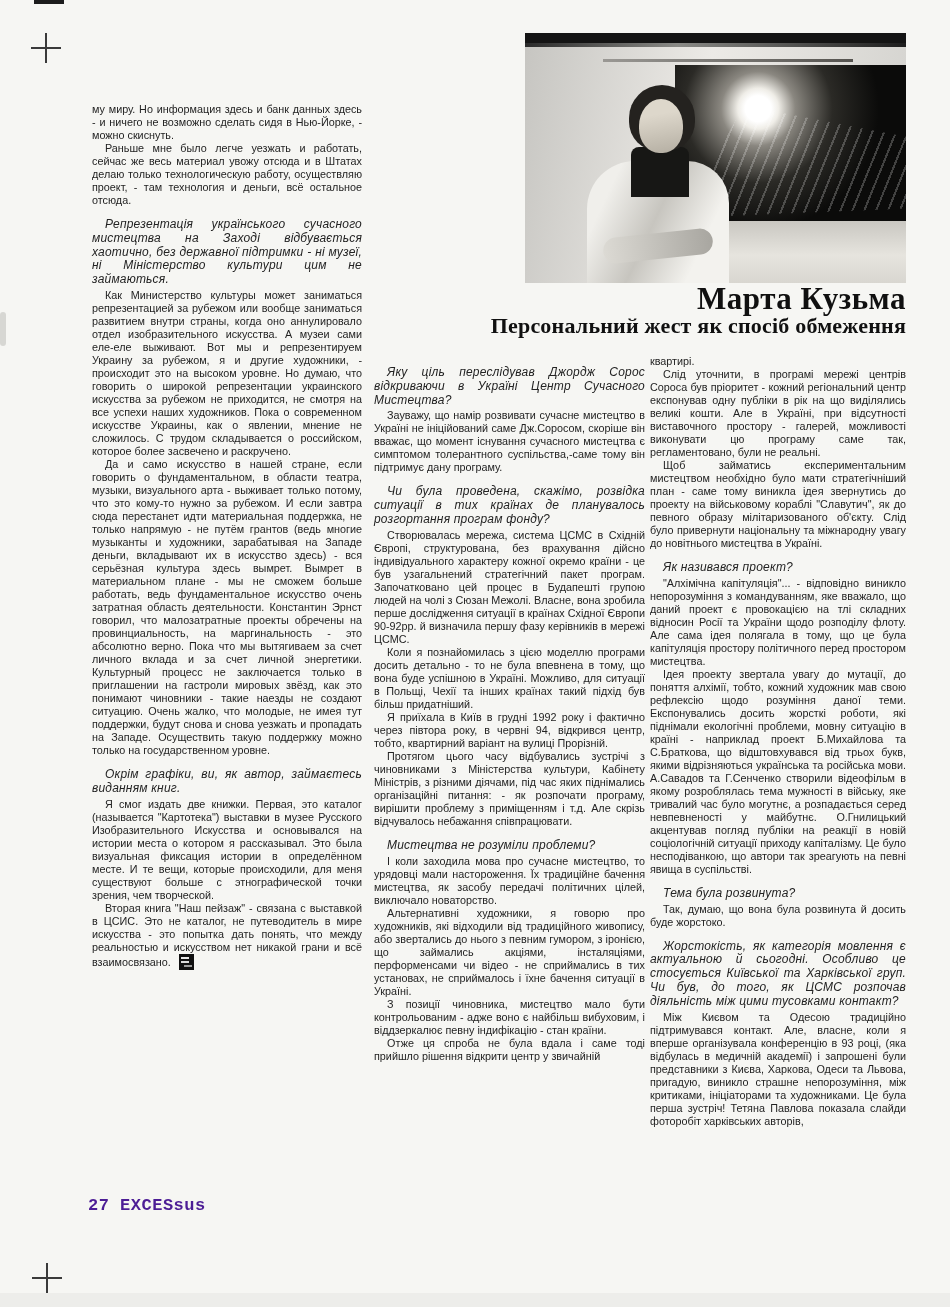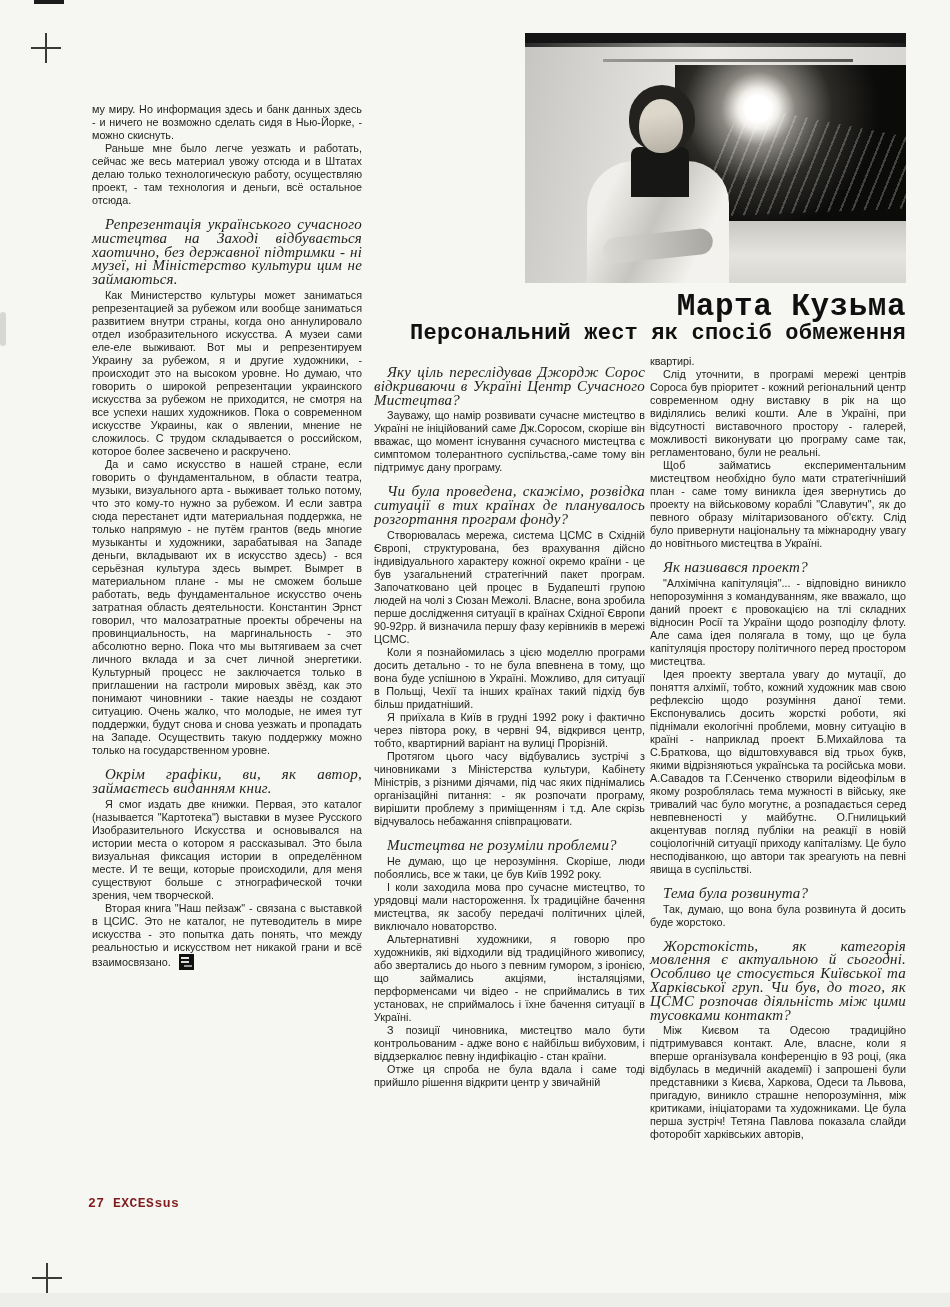--- a/index.html
+++ b/index.html
@@ -38,40 +38,40 @@
   .figure{position:absolute;left:62px;top:52px;width:142px;height:198px;}
   .figure .hair{position:absolute;left:42px;top:0;width:66px;height:66px;background:#24221f;border-radius:52% 52% 46% 46%;}
   .figure .face{position:absolute;left:52px;top:14px;width:44px;height:54px;
          background:linear-gradient(170deg,#ddd7cb 30%,#b4aea2);border-radius:50% 50% 46% 46%;}
   .figure .shirt{position:absolute;left:44px;top:62px;width:58px;height:50px;background:#171715;border-radius:8px 8px 0 0;}
   .figure .jacket{position:absolute;left:0;top:76px;width:142px;height:122px;
          background:linear-gradient(115deg,#f0efeb 18%,#c7c5bf 48%,#f3f2ee 78%);border-radius:48px 42px 0 0;}
   .figure .arms{position:absolute;left:16px;top:148px;width:110px;height:26px;transform:rotate(-6deg);
          background:linear-gradient(90deg,#dcdad4,#a8a6a0);border-radius:13px;}
   
-  .titleblock{position:absolute;right:44px;top:292px;text-align:right;color:var(--title-ink);
-         font-family:Liberation Mono, monospace;font-weight:bold;}
+  .titleblock{position:absolute;right:44px;top:284px;text-align:right;color:var(--title-ink);
+         font-family:Liberation Serif, serif;font-weight:bold;}
   .titleblock .t1{font-size:31px;line-height:30px;letter-spacing:.5px;white-space:nowrap;}
   .titleblock .t2{font-size:22px;line-height:22px;letter-spacing:.2px;white-space:nowrap;margin-top:1px;}
   
   .col{position:absolute;color:var(--ink);text-align:justify;}
   .col p{font-size:10.8px;line-height:13px;text-indent:13px;}
   .col p.p0{text-indent:0;}
-  .col p.q{font-family:Liberation Serif, serif;font-style:italic;font-size:15px;line-height:13.8px;
+  .col p.q{font-family:Liberation Sans, sans-serif;font-style:italic;font-size:12px;line-height:13.8px;
            margin:11px 0 2px;letter-spacing:.2px;}
   .col-left{left:92px;top:103px;width:270px;}
   .col-mid{left:374px;top:355px;width:271px;}
   .col-right{left:650px;top:355px;width:256px;}
   .endmark{display:inline-block;width:15px;height:16px;background:#101010;margin-left:8px;
            vertical-align:-4px;position:relative;}
   .endmark::after{content:"";position:absolute;left:2px;top:3px;width:8px;height:2px;background:#e8e8e8;
            box-shadow:0 4px 0 #dcdcdc, 3px 8px 0 #9a9a9a;}
   
   .pagenum{position:absolute;left:88px;top:1196px;font-family:"Liberation Mono",monospace;
-           font-weight:bold;font-size:13px;letter-spacing:.5px;color:#7f1d1d;}
+           font-weight:bold;font-size:17px;letter-spacing:.5px;color:#4c1d95;}
 </style>
 </head>
 <body>
 
 <div class="page">
 
   <div class="top-edge-mark"></div>
   <div class="left-smudge"></div>
   <div class="crop tl"></div>
   <div class="crop bl"></div>
@@ -109,29 +109,28 @@
     </div>
   <div class="col col-mid">
       <p class="q">Яку ціль переслідував Джордж Сорос відкриваючи в Україні Центр Сучасного Мистецтва?</p>
       <p class="p">Зауважу, що намір розвивати сучасне мистецтво в Україні не ініційований саме Дж.Соросом, скоріше він вважає, що момент існування сучасного мистецтва є симптомом толерантного суспільства,-саме тому він підтримує дану програму.</p>
       <p class="q">Чи була проведена, скажімо, розвідка ситуації в тих країнах де планувалось розгортання програм фонду?</p>
       <p class="p">Створювалась мережа, система ЦСМС в Східній Європі, структурована, без врахування дійсно індивідуального характеру кожної окремо країни - це був узагальнений стратегічний пакет програм. Започатковано цей процес в Будапешті групою людей на чолі з Сюзан Межолі. Власне, вона зробила перше дослідження ситуації в країнах Східної Європи 90-92рр. й визначила першу фазу керівників в мережі ЦСМС.</p>
       <p class="p">Коли я познайомилась з цією моделлю програми досить детально - то не була впевнена в тому, що вона буде успішною в Україні. Можливо, для ситуації в Польщі, Чехії та інших країнах такий підхід був більш придатніший.</p>
       <p class="p">Я приїхала в Київ в грудні 1992 року і фактично через півтора року, в червні 94, відкрився центр, тобто, квартирний варіант на вулиці Прорізній.</p>
       <p class="p">Протягом цього часу відбувались зустрічі з чиновниками з Міністерства культури, Кабінету Міністрів, з різними діячами, під час яких піднімались організаційні питання: - як розпочати програму, вирішити проблему з приміщенням і т.д. Але скрізь відчувалось небажання співпрацювати.</p>
       <p class="q">Мистецтва не розуміли проблеми?</p>
-      <p class="p">Не думаю, що це нерозуміння. Скоріше, люди побоялись, все ж таки, це був Київ 1992 року.</p>
       <p class="p">І коли заходила мова про сучасне мистецтво, то урядовці мали настороження. Їх традиційне бачення мистецтва, як засобу передачі політичних цілей, виключало новаторство.</p>
       <p class="p">Альтернативні художники, я говорю про художників, які відходили від традиційного живопису, або звертались до нього з певним гумором, з іронією, що займались акціями, інсталяціями, перформенсами чи відео - не сприймались в тих установах, не сприймалось і їхне бачення ситуації в Україні.</p>
       <p class="p">З позиції чиновника, мистецтво мало бути контрольованим - адже воно є найбільш вибуховим, і віддзеркалює певну індифікацію - стан країни.</p>
       <p class="p">Отже ця спроба не була вдала і саме тоді прийшло рішення відкрити центр у звичайній</p>
     </div>
   <div class="col col-right">
       <p class="p0">квартирі.</p>
-      <p class="p">Слід уточнити, в програмі мережі центрів Сороса був пріоритет - кожний регіональний центр современном одну виставку в рік на що виділялись великі кошти. Але в Україні, при відсутності виставочного простору - галерей, можливості виконувати цю програму саме так, регламентовано, були не реальні.</p>
+      <p class="p">Слід уточнити, в програмі мережі центрів Сороса був пріоритет - кожний регіональний центр експонував одну публіки в рік на що виділялись великі кошти. Але в Україні, при відсутності виставочного простору - галерей, можливості виконувати цю програму саме так, регламентовано, були не реальні.</p>
       <p class="p">Щоб займатись експериментальним мистецтвом необхідно було мати стратегічніший план - саме тому виникла ідея звернутись до проекту на військовому кораблі "Славутич", як до певного образу мілітаризованого об'єкту. Слід було привернути національну та міжнародну увагу до новітнього мистецтва в Україні.</p>
       <p class="q">Як називався проект?</p>
       <p class="p">"Алхімічна капітуляція"... - відповідно виникло непорозуміння з командуванням, яке вважало, що даний проект є провокацією на тлі складних відносин Росії та України щодо розподілу флоту. Але сама ідея полягала в тому, що це була капітуляція простору політичного перед простором мистецтва.</p>
       <p class="p">Ідея проекту звертала увагу до мутації, до поняття алхімії, тобто, кожний художник мав свою рефлексію щодо розуміння даної теми. Експонувались досить жорсткі роботи, які піднімали екологічні проблеми, мовну ситуацію в країні - наприклад проект Б.Михайлова та С.Браткова, що відштовхувався від трьох букв, якими відрізняються українська та російська мови. А.Савадов та Г.Сенченко створили відеофільм в якому розроблялась тема мужності в війську, яке тривалий час було могутнє, а розпадається серед невпевненості у майбутнє. О.Гнилицький акцентував погляд публіки на реакції в новій соціологічній ситуації приходу капіталізму. Це було несподіванкою, що автори так зреагують на певні явища в суспільстві.</p>
       <p class="q">Тема була розвинута?</p>
       <p class="p">Так, думаю, що вона була розвинута й досить буде жорстоко.</p>
       <p class="q">Жорстокість, як категорія мовлення є актуальною й сьогодні. Особливо це стосується Київської та Харківської груп. Чи був, до того, як ЦСМС розпочав діяльність між цими тусовками контакт?</p>
       <p class="p">Між Києвом та Одесою традиційно підтримувався контакт. Але, власне, коли я вперше організувала конференцію в 93 році, (яка відбулась в медичній академії) і запрошені були представники з Києва, Харкова, Одеси та Львова, пригадую, виникло страшне непорозуміння, між критиками, ініціаторами та художниками. Це була перша зустріч! Тетяна Павлова показала слайди фоторобіт харківських авторів,</p>
     </div>
 

